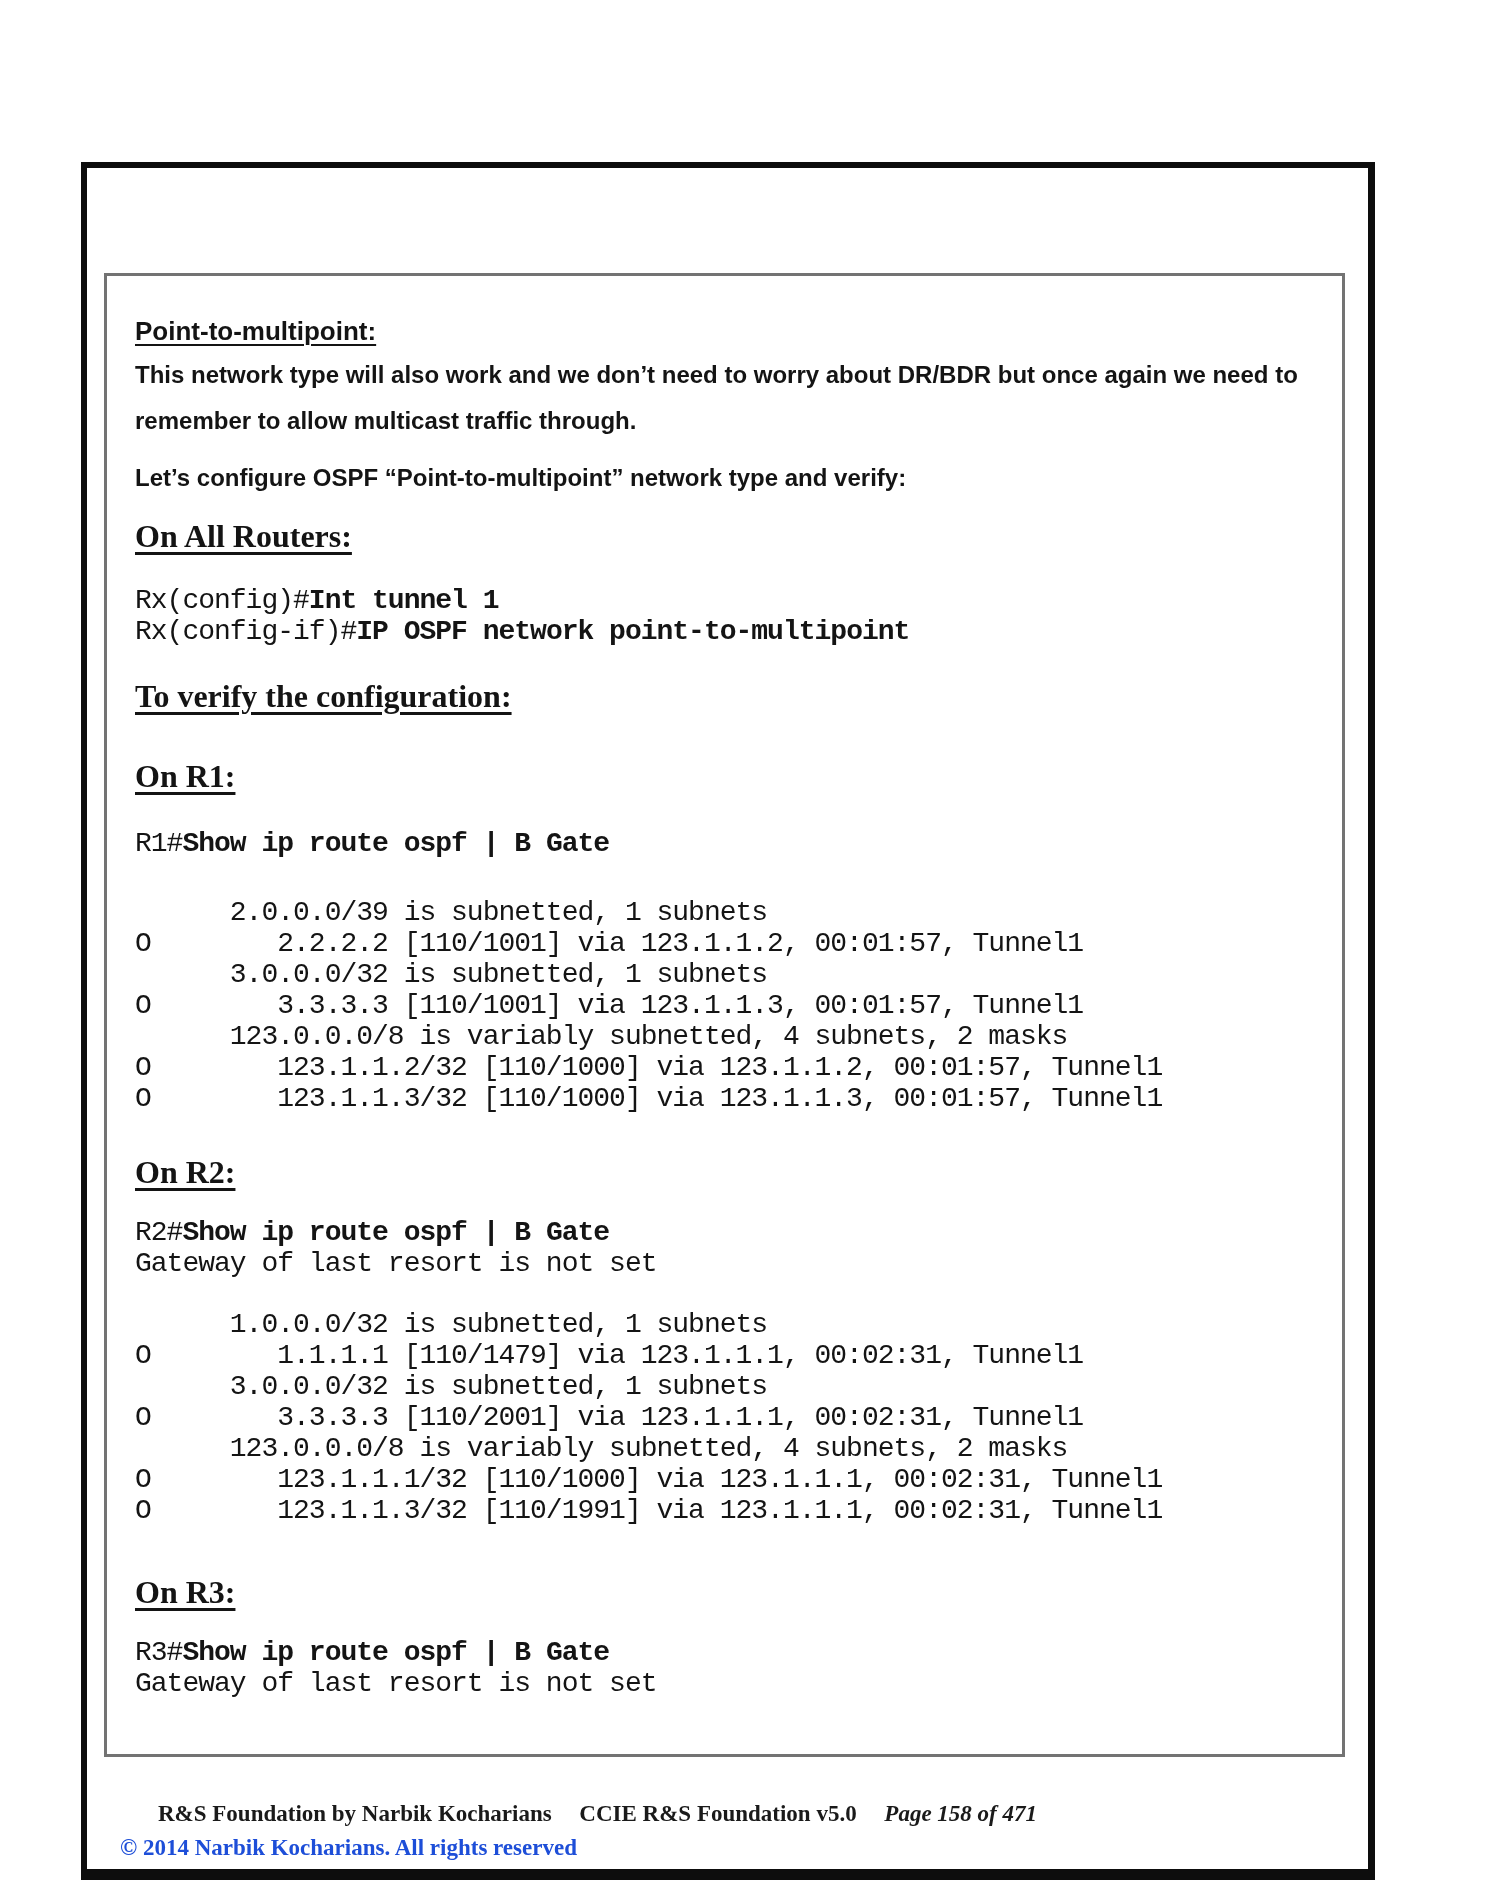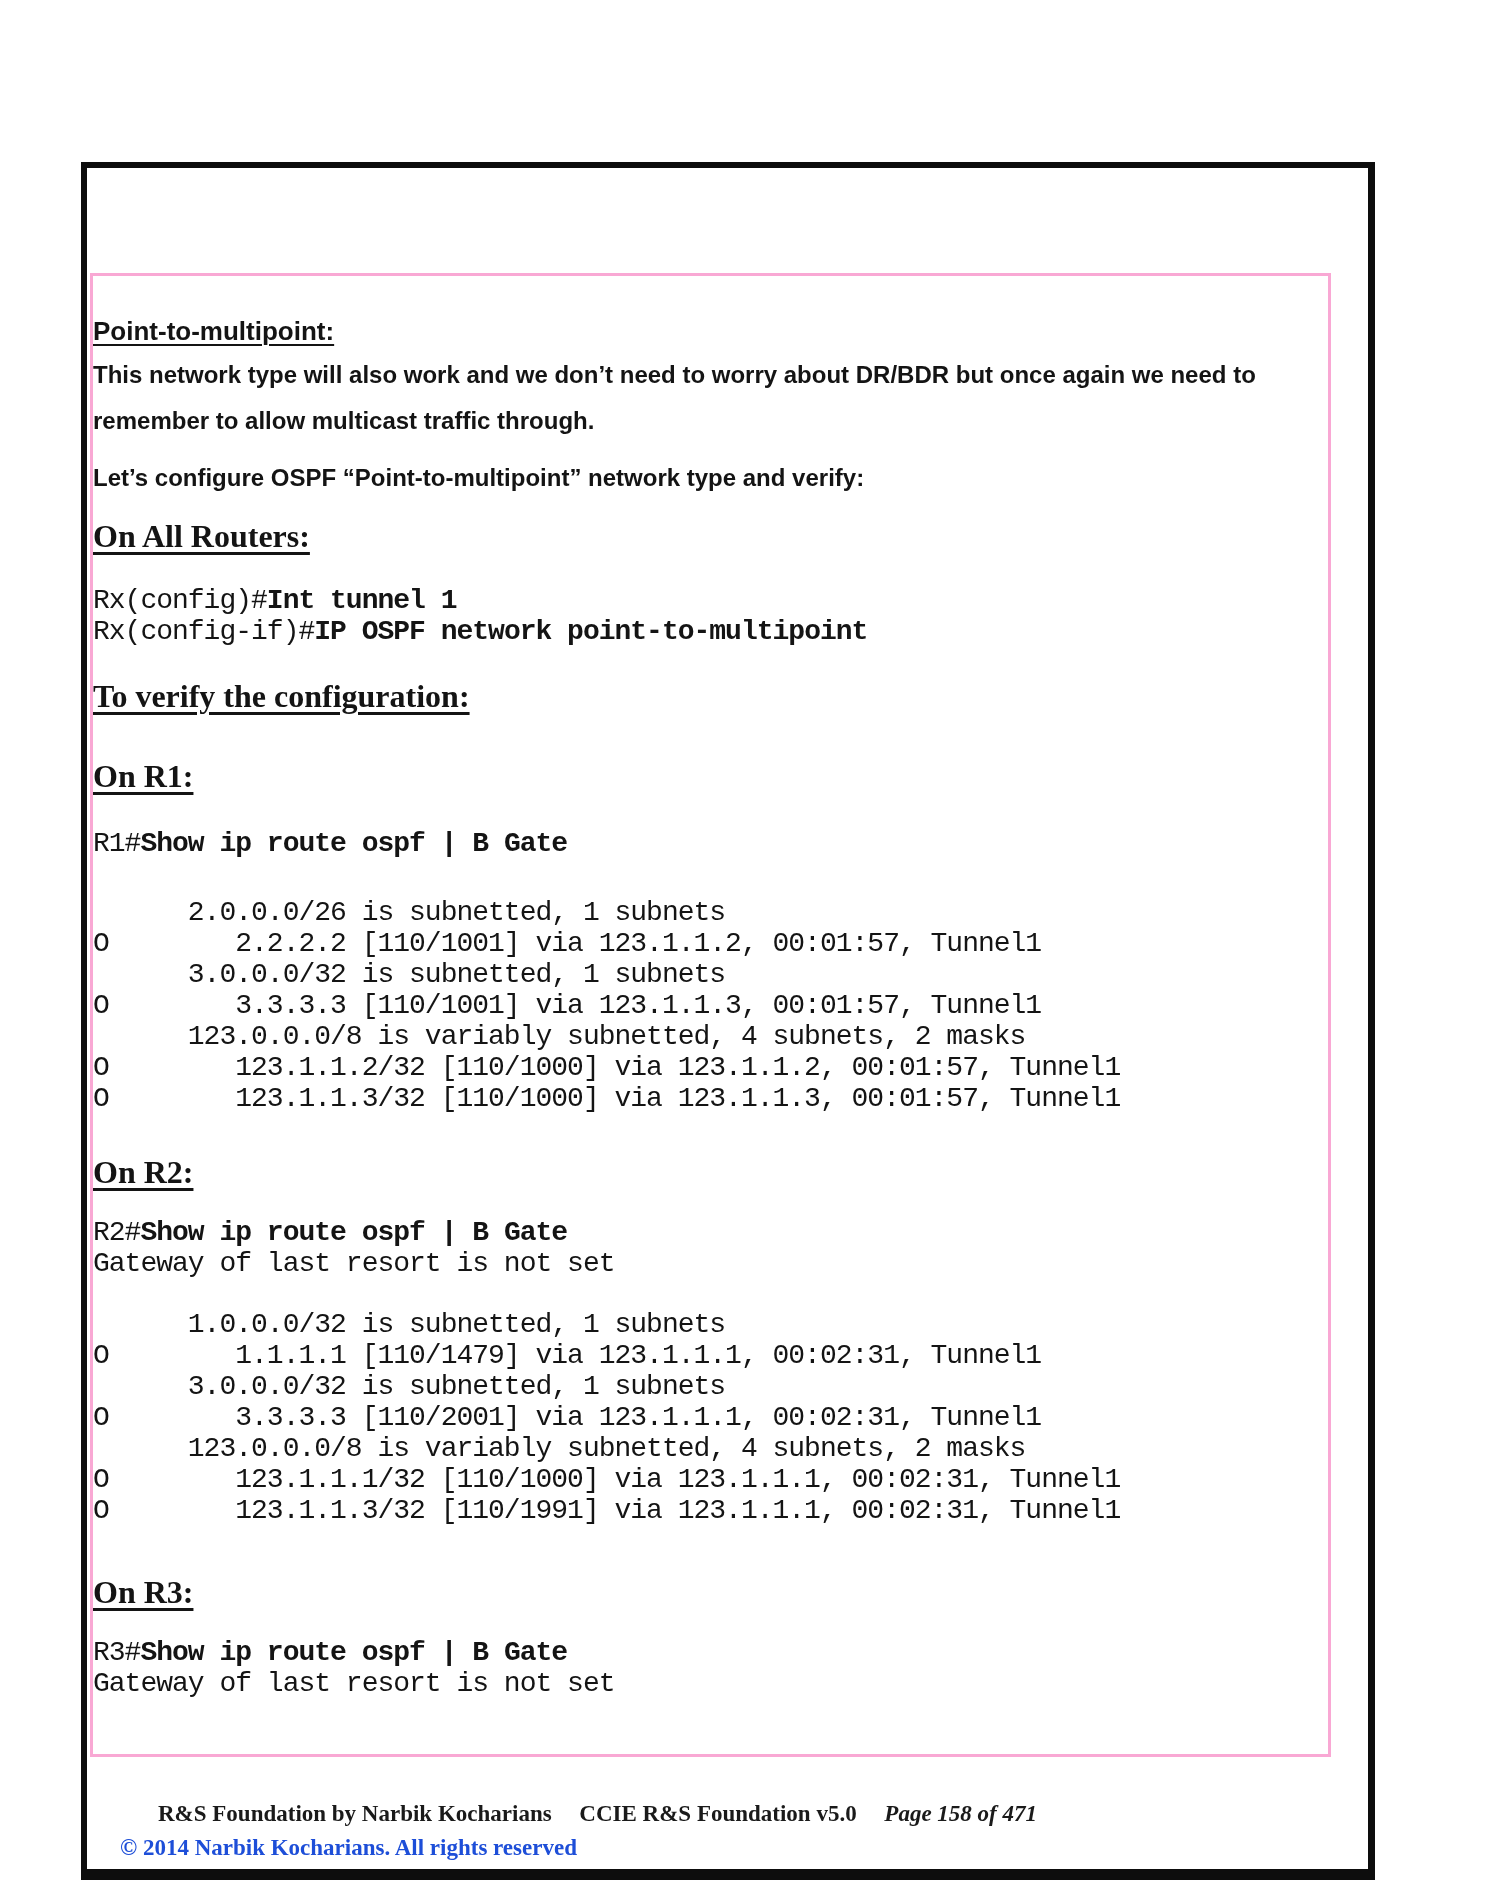--- a/index.html
+++ b/index.html
@@ -17,27 +17,27 @@
     top: 162px;
     width: 1294px;
     height: 1718px;
     box-sizing: border-box;
     border: 6px solid #0d0d0d;
     border-right-width: 7px;
     border-bottom-width: 11px;
   }
   .content-box {
     position: absolute;
-    left: 90px;
+    left: 104px;
     top: 273px;
     width: 1241px;
     height: 1484px;
     box-sizing: border-box;
-    border: 3px solid #f9a8d4;
-    padding: 40px 14px 0 0;
+    border: 3px solid #737373;
+    padding: 40px 14px 0 28px;
     overflow: hidden;
   }
   
   .sans-heading {
     font-family: "Liberation Sans", sans-serif;
     font-weight: 700;
     font-size: 26px;
     line-height: 30px;
     text-decoration: underline;
     text-decoration-thickness: 2px;
@@ -139,21 +139,21 @@
       <div class="mono"><span>Rx(config-if)#</span><span class="cmd">IP OSPF network point-to-multipoint</span></div>
     </div>
 
     <div class="serif-heading mt-verify">To verify the configuration:</div>
 
     <div class="serif-heading mt-r1">On R1:</div>
     <div class="cli-block-r1">
       <div class="mono"><span>R1#</span><span class="cmd">Show ip route ospf | B Gate</span></div>
     </div>
     <div class="routes-r1">
-      <div class="mono">      2.0.0.0/26 is subnetted, 1 subnets</div>
+      <div class="mono">      2.0.0.0/39 is subnetted, 1 subnets</div>
       <div class="mono">O        2.2.2.2 [110/1001] via 123.1.1.2, 00:01:57, Tunnel1</div>
       <div class="mono">      3.0.0.0/32 is subnetted, 1 subnets</div>
       <div class="mono">O        3.3.3.3 [110/1001] via 123.1.1.3, 00:01:57, Tunnel1</div>
       <div class="mono">      123.0.0.0/8 is variably subnetted, 4 subnets, 2 masks</div>
       <div class="mono">O        123.1.1.2/32 [110/1000] via 123.1.1.2, 00:01:57, Tunnel1</div>
       <div class="mono">O        123.1.1.3/32 [110/1000] via 123.1.1.3, 00:01:57, Tunnel1</div>
     </div>
 
     <div class="serif-heading mt-r2">On R2:</div>
     <div class="cli-block-r2">

